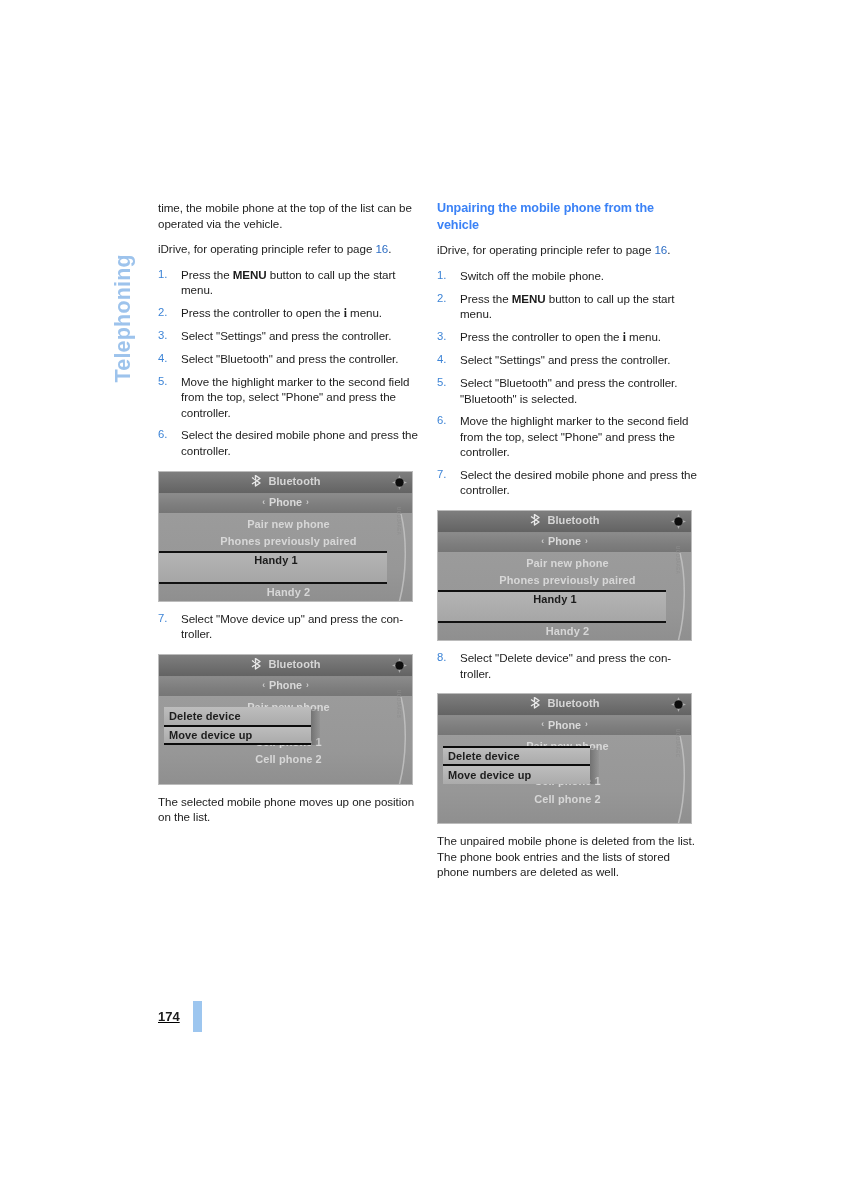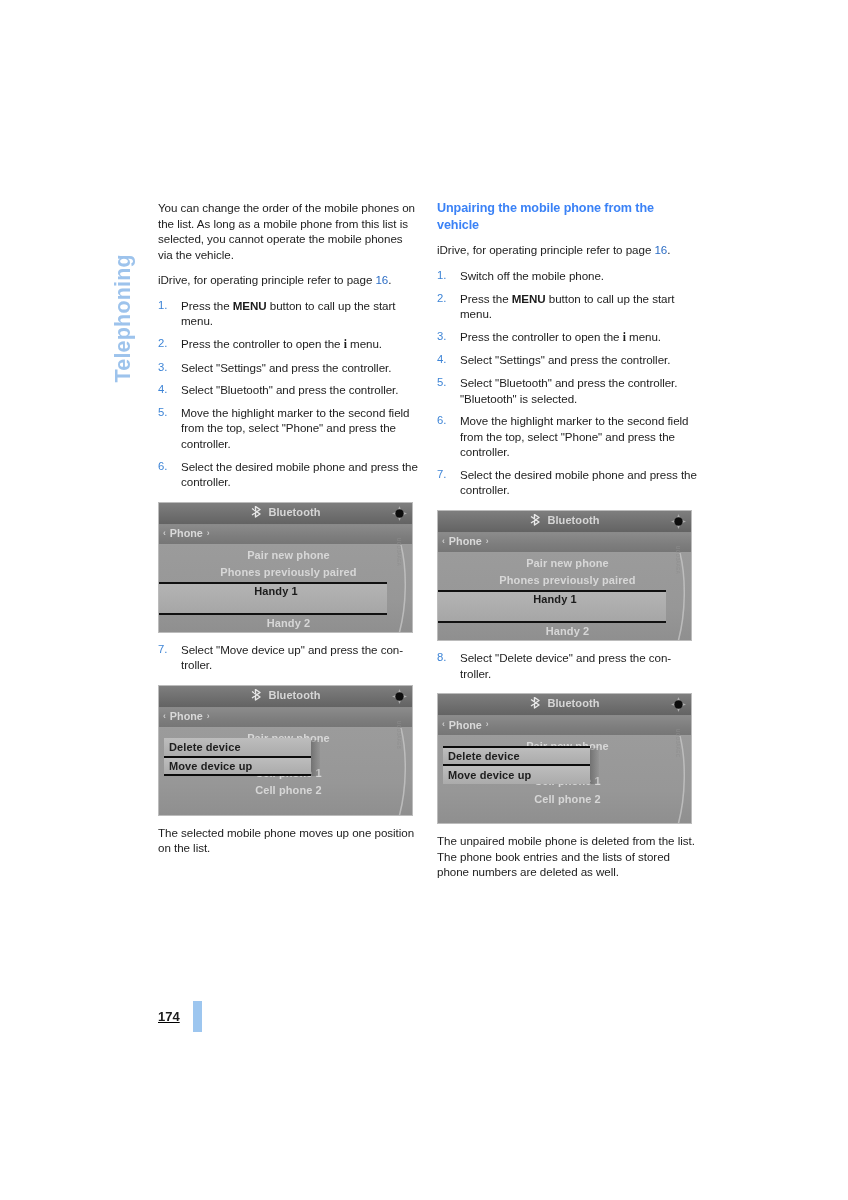--- a/index.html
+++ b/index.html
@@ -144,21 +144,21 @@
   
   .idrive .subbar {
     position: relative;
     height: 19px;
     background: linear-gradient(to bottom, #8b8b8b 0%, #7d7d7d 60%, #767676 100%);
     border-bottom: 1px solid #9c9c9c;
   }
   .idrive .subbar .sub {
     position: absolute;
     left: 0; right: 0; top: 2.5px;
-    text-align: left;
+    text-align: center;
     color: #d9d9d9;
     font-size: 10.8px;
     font-weight: bold;
   }
   .idrive .subbar .arrow {
     color: #cfcfcf;
     font-size: 8.5px;
     vertical-align: 1.5px;
     padding: 0 4px;
   }
@@ -271,21 +271,21 @@
 <body>
 
 <div class="page">
 
   <div class="chapter-tab">
     <div class="label">Telephoning</div>
   </div>
 
   <div class="col col-left">
 
-    <p class="body">You can change the order of the mobile phones on the list. As long as a mobile phone from this list is selected, you cannot operate the mobile phones via the vehicle.</p>
+    <p class="body">time, the mobile phone at the top of the list can be operated via the vehicle.</p>
 
     <p class="body"><span>iDrive, for operating principle refer to page </span><span class="pageref">16</span><span>.</span></p>
 
     <ol class="steps">
       <li>
         <span class="num">1.</span><span>Press the </span><span class="kbd">MENU</span><span> button to call up the start menu.</span>
       </li>
       <li>
         <span class="num">2.</span><span>Press the controller to open the </span><span class="ital-i">i</span><span> menu.</span>
       </li>

